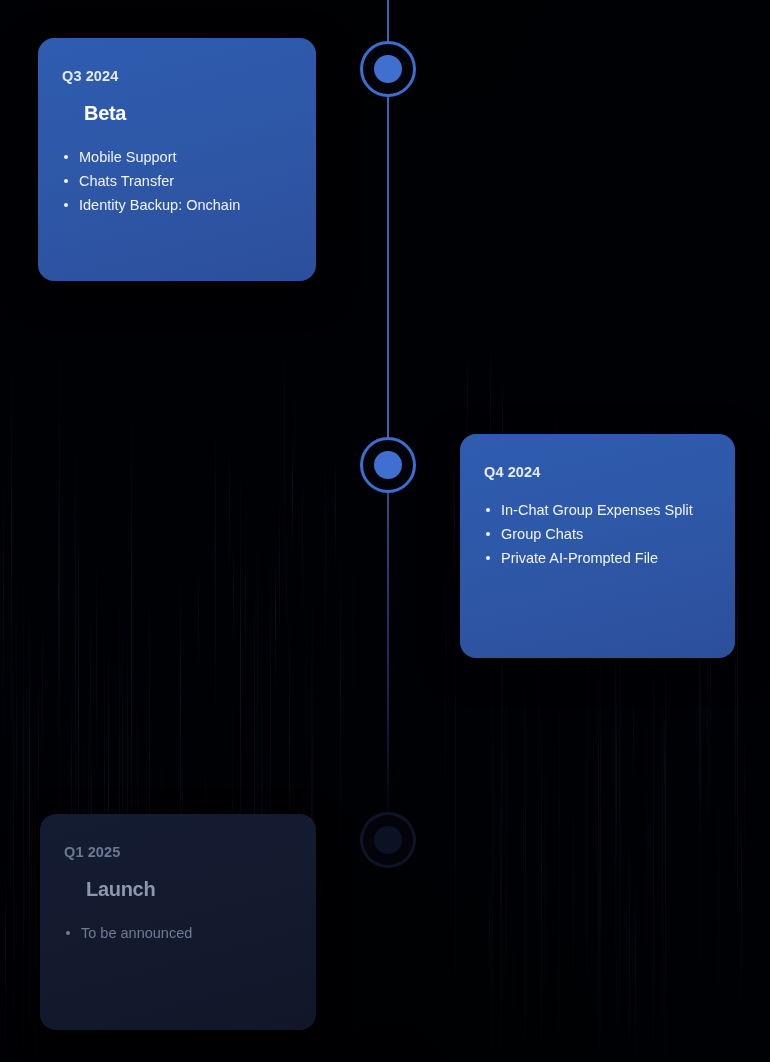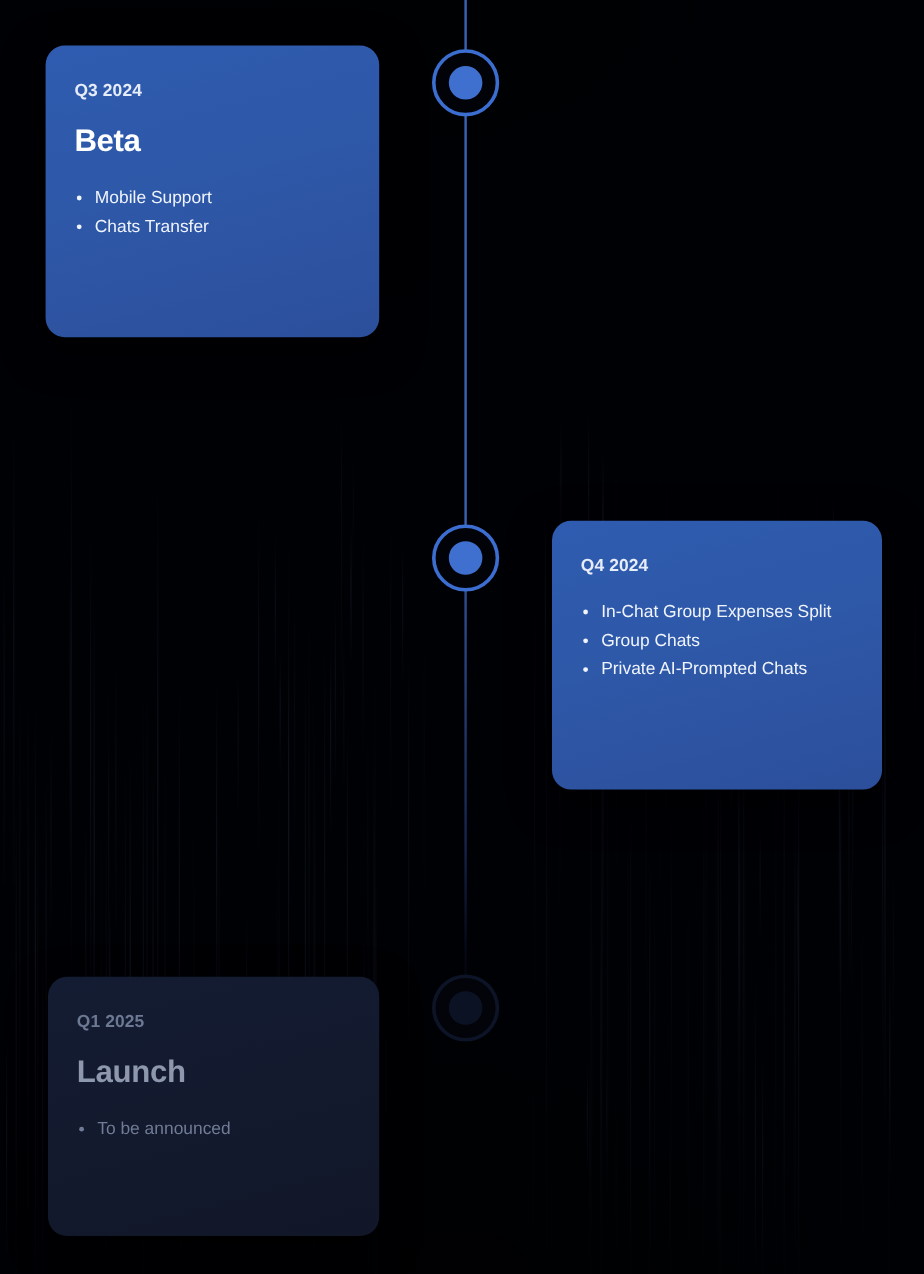--- a/index.html
+++ b/index.html
@@ -131,25 +131,26 @@
   .card-quarter {
     font-size: 14.5px;
     font-weight: 700;
     letter-spacing: 0.1px;
     color: #e6ecf8;
     margin-bottom: 18px;
   }
   .card-dim .card-quarter { color: #6d7893; }
 
   .card-title {
-    font-size: 26px;
+    font-size: 20px;
     font-weight: 700;
     letter-spacing: -0.3px;
     color: #ffffff;
     margin-bottom: 20px;
+    margin-left: 22px;
   }
   .card-dim .card-title { color: #8d97ad; }
 
   .card-list { list-style: none; }
   .card-list li {
     position: relative;
     font-size: 14.5px;
     line-height: 24px;
     color: #f0f4fc;
     padding-left: 17px;
@@ -343,31 +344,32 @@
     <div class="node-core"></div>
   </div>
 
   <div class="card card-active card-1">
     <div class="card-inner">
       <div class="card-quarter">Q3 2024</div>
       <div class="card-title">Beta</div>
       <ul class="card-list">
         <li>Mobile Support</li>
         <li>Chats Transfer</li>
+        <li>Identity Backup: Onchain</li>
       </ul>
     </div>
   </div>
 
   <div class="card card-active card-2">
     <div class="card-inner">
       <div class="card-quarter">Q4 2024</div>
       <ul class="card-list">
         <li>In-Chat Group Expenses Split</li>
         <li>Group Chats</li>
-        <li>Private AI-Prompted Chats</li>
+        <li>Private AI-Prompted File</li>
       </ul>
     </div>
   </div>
 
   <div class="card card-dim card-3">
     <div class="card-inner">
       <div class="card-quarter">Q1 2025</div>
       <div class="card-title">Launch</div>
       <ul class="card-list">
         <li>To be announced</li>

